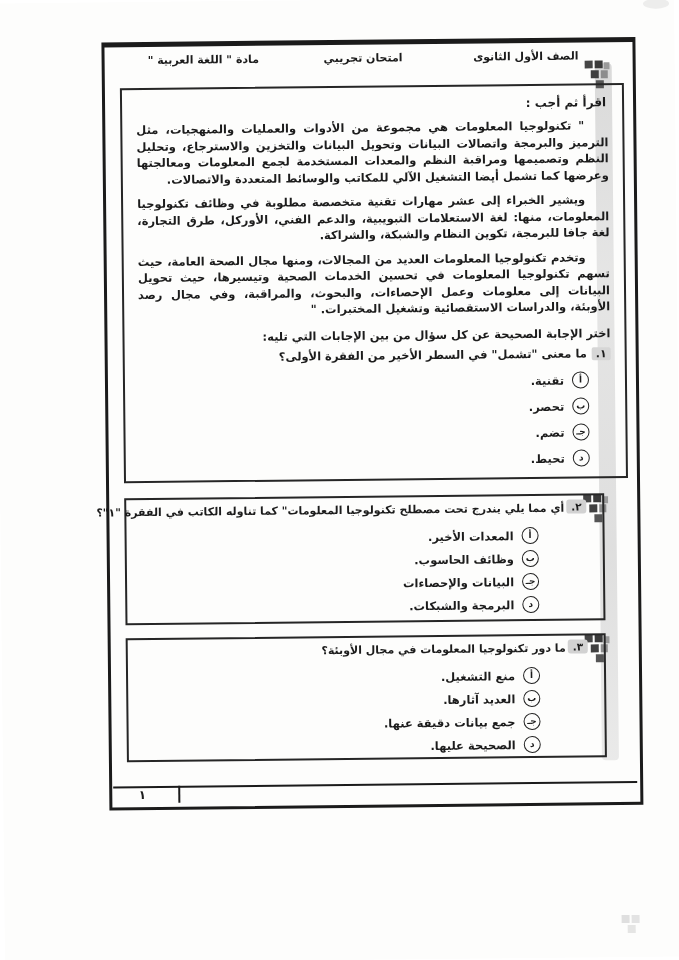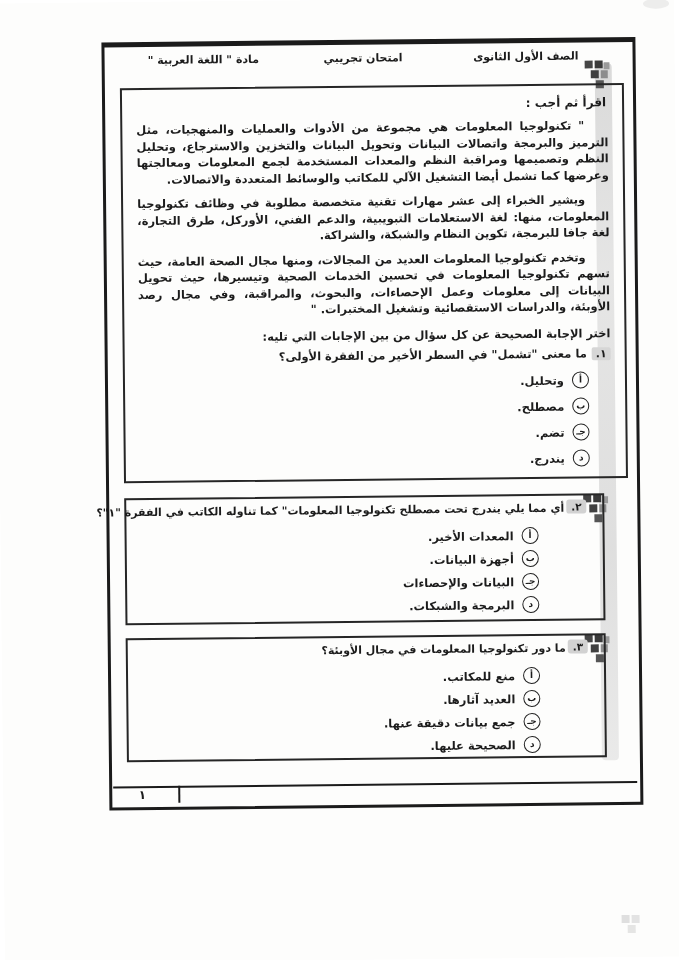--- a/index.html
+++ b/index.html
@@ -142,67 +142,67 @@
     <div class="intro">اقرأ ثم أجب :</div>
     <p class="para"><span>" تكنولوجيا المعلومات هي مجموعة من الأدوات والعمليات والمنهجيات، مثل الترميز والبرمجة واتصالات البيانات وتحويل البيانات والتخزين والاسترجاع، وتحليل النظم وتصميمها ومراقبة النظم والمعدات المستخدمة لجمع المعلومات ومعالجتها وعرضها كما </span><span class="ul">تشمل</span><span> أيضا التشغيل الآلي للمكاتب والوسائط المتعددة والاتصالات.</span></p>
     <p class="para">ويشير الخبراء إلى عشر مهارات تقنية متخصصة مطلوبة في وظائف تكنولوجيا المعلومات، منها: لغة الاستعلامات التبويبية، والدعم الفني، الأوركل، طرق التجارة، لغة جافا للبرمجة، تكوين النظام والشبكة، والشراكة.</p>
     <p class="para">وتخدم تكنولوجيا المعلومات العديد من المجالات، ومنها مجال الصحة العامة، حيث تسهم تكنولوجيا المعلومات في تحسين الخدمات الصحية وتيسيرها، حيث تحويل البيانات إلى معلومات وعمل الإحصاءات، والبحوث، والمراقبة، وفي مجال رصد الأوبئة، والدراسات الاستقصائية وتشغيل المختبرات. "</p>
     <div class="instruction">اختر الإجابة الصحيحة عن كل سؤال من بين الإجابات التي تليه:</div>
 
     <div class="qline"><span class="num-badge">١.</span><span>ما معنى "تشمل"  في السطر الأخير من الفقرة الأولى؟</span></div>
     <div class="opts">
       <div class="opt">
         <span class="circ">أ</span>
-        <span class="olabel">وتحليل.</span>
+        <span class="olabel">تقنية.</span>
       </div>
       <div class="opt">
         <span class="circ">ب</span>
-        <span class="olabel">مصطلح.</span>
+        <span class="olabel">تحصر.</span>
       </div>
       <div class="opt">
         <span class="circ">جـ</span>
         <span class="olabel">تضم.</span>
       </div>
       <div class="opt">
         <span class="circ">د</span>
-        <span class="olabel">يندرج.</span>
+        <span class="olabel">تحيط.</span>
       </div>
     </div>
   </div>
 
   <div class="float-badge fb2">.٢</div>
   <div class="qbox box2">
     <div class="qline">أي مما يلي يندرج تحت مصطلح تكنولوجيا المعلومات" كما تناوله الكاتب في الفقرة "١"؟</div>
     <div class="opts">
       <div class="opt">
         <span class="circ">أ</span>
         <span class="olabel">المعدات الأخير.</span>
       </div>
       <div class="opt">
         <span class="circ">ب</span>
-        <span class="olabel">أجهزة البيانات.</span>
+        <span class="olabel">وظائف الحاسوب.</span>
       </div>
       <div class="opt">
         <span class="circ">جـ</span>
         <span class="olabel">البيانات والإحصاءات</span>
       </div>
       <div class="opt">
         <span class="circ">د</span>
         <span class="olabel">البرمجة والشبكات.</span>
       </div>
     </div>
   </div>
 
   <div class="float-badge fb3">.٣</div>
   <div class="qbox box3">
     <div class="qline">ما دور تكنولوجيا المعلومات في  مجال الأوبئة؟</div>
     <div class="opts">
       <div class="opt">
         <span class="circ">أ</span>
-        <span class="olabel">منع للمكاتب.</span>
+        <span class="olabel">منع التشغيل.</span>
       </div>
       <div class="opt">
         <span class="circ">ب</span>
         <span class="olabel">العديد آثارها.</span>
       </div>
       <div class="opt">
         <span class="circ">جـ</span>
         <span class="olabel">جمع بيانات دقيقة عنها.</span>
       </div>
       <div class="opt">

